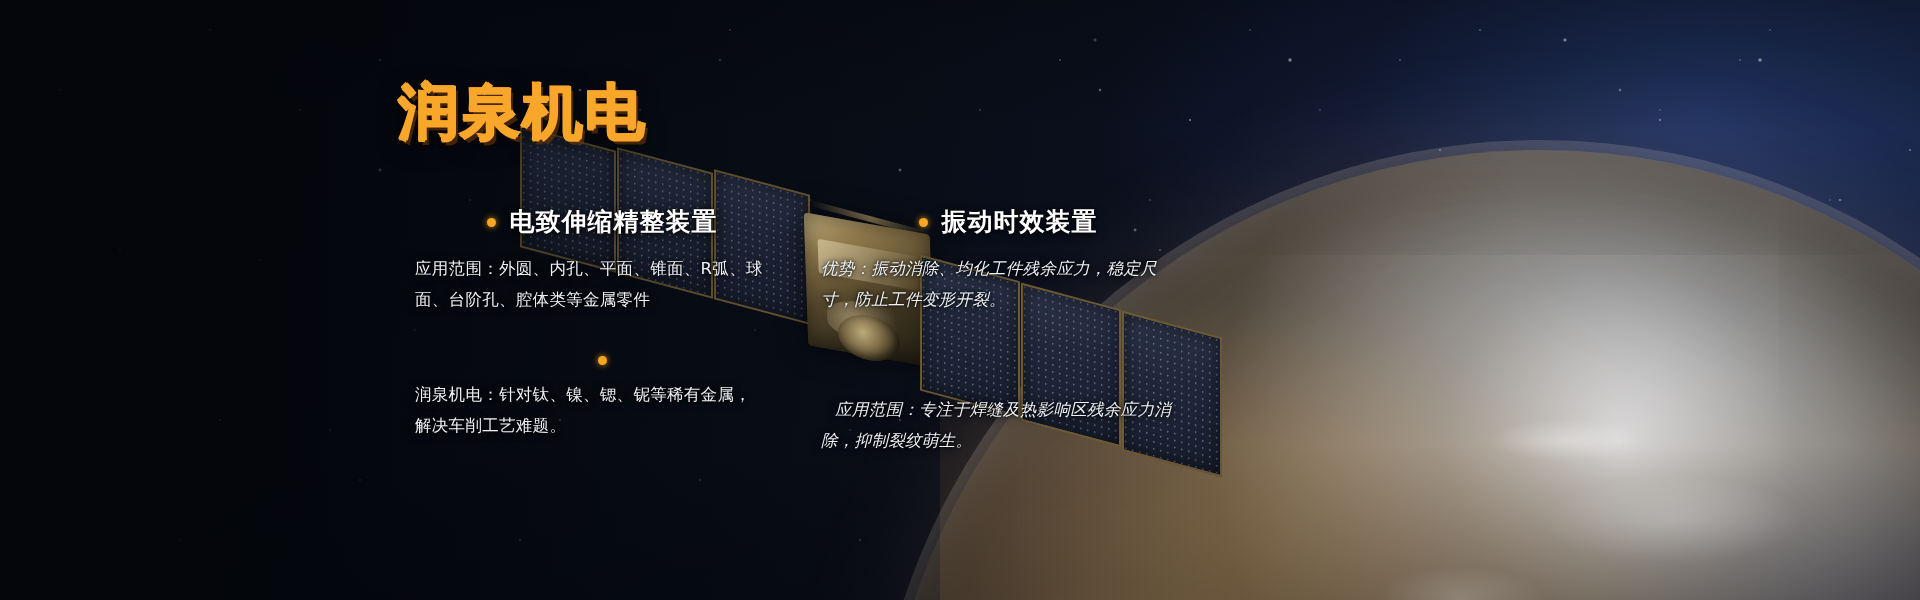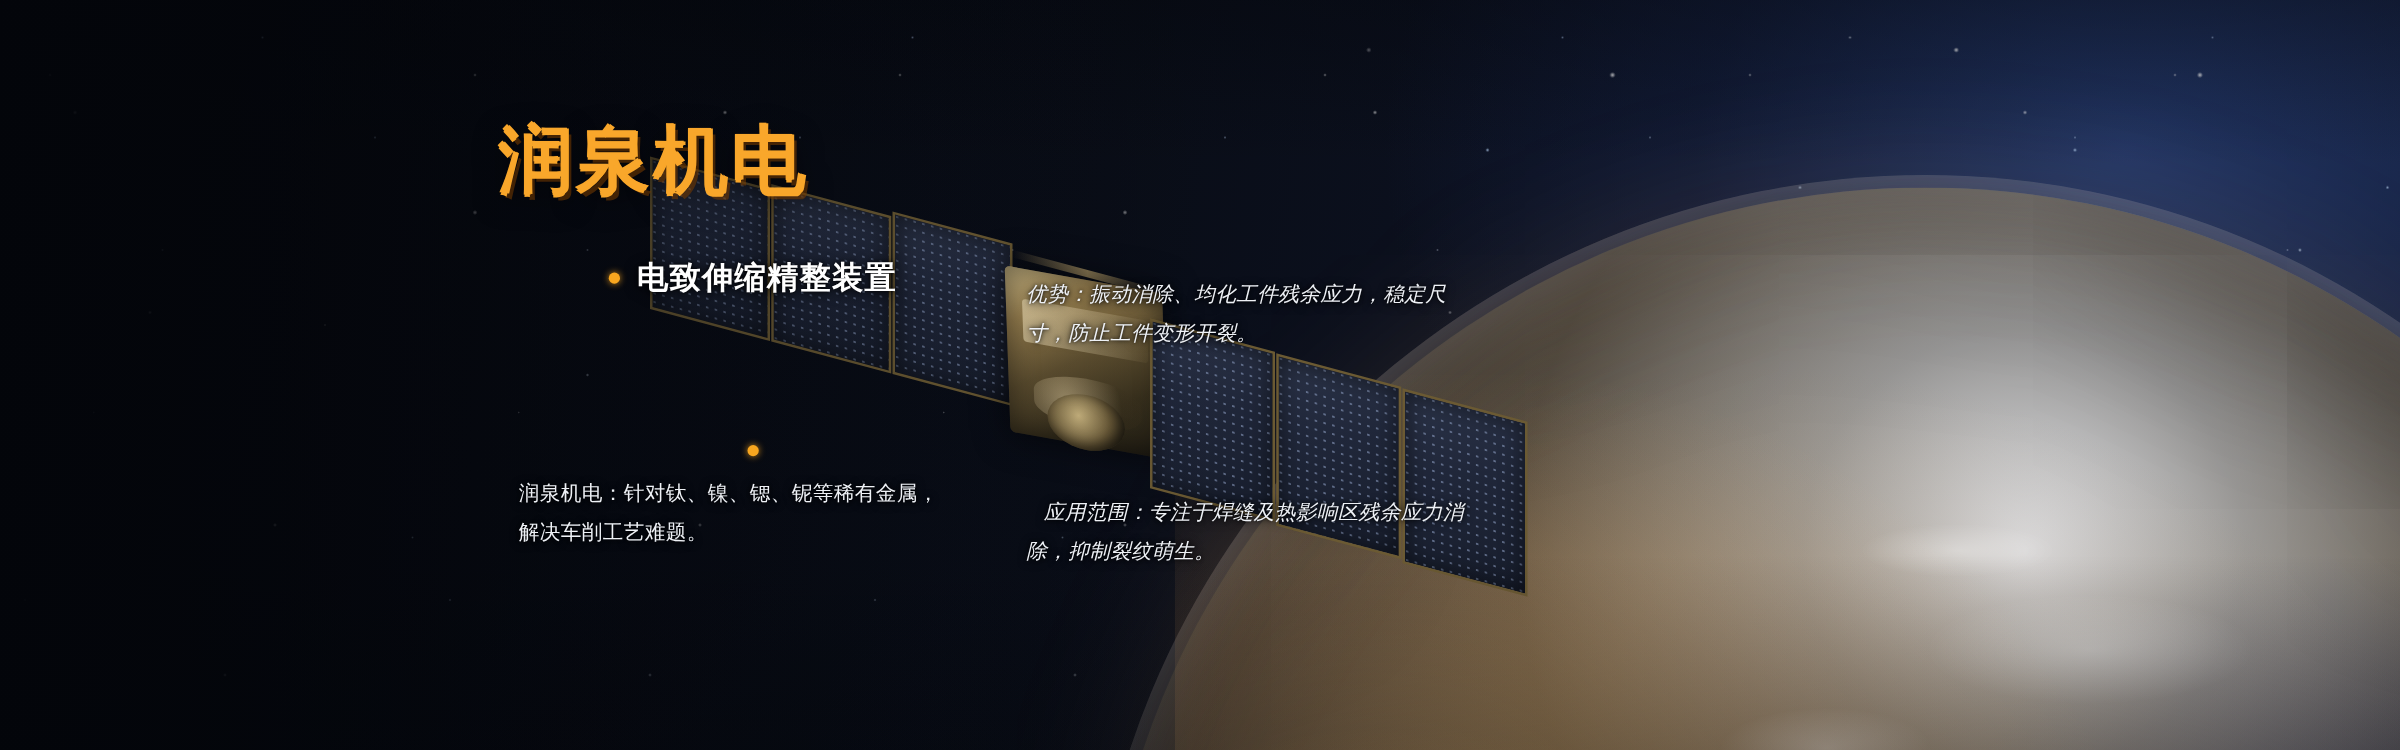--- a/index.html
+++ b/index.html
@@ -171,22 +171,22 @@
     position:absolute; inset:0; pointer-events:none;
     background:
       linear-gradient(to right, rgba(3,5,10,0.96) 0px, rgba(3,5,10,0.80) 180px, rgba(3,5,10,0.38) 460px, rgba(3,5,10,0.10) 760px, rgba(3,5,10,0) 1000px),
       linear-gradient(to bottom, rgba(3,5,10,0.35) 0%, rgba(3,5,10,0) 22%, rgba(3,5,10,0) 74%, rgba(3,5,10,0.30) 100%);
   }
 
   
   .content{ position:absolute; left:0; top:0; width:1920px; height:600px; }
 
   .brand{
-    position:absolute; left:398px; top:88px;
-    font-size:60px; font-weight:normal; letter-spacing:2px;
+    position:absolute; left:398px; top:72px;
+    font-size:60px; font-weight:bold; letter-spacing:2px;
     color:#f9a72b;
     text-shadow:
       0 0 1px #f9a72b,
       2px 0 0 #f9a72b,
       0 2px 0 #f9a72b,
       4px 5px 0 rgba(120,60,0,.55),
       0 6px 22px rgba(0,0,0,.85);
     -webkit-text-stroke:1px #f9a72b;
     white-space:nowrap;
   }
@@ -263,23 +263,28 @@
 
     <div class="brand">润泉机电</div>
 
     <div class="grid">
 
       <div class="feature col-a row-1">
         <div class="f-head">
           <span class="dot"></span>
           <span class="f-title">电致伸缩精整装置</span>
         </div>
+        <div class="f-desc">应用范围：外圆、内孔、平面、锥面、R弧、球面、台阶孔、腔体类等金属零件</div>
       </div>
 
       <div class="feature col-b row-1">
+        <div class="f-head">
+          <span class="dot"></span>
+          <span class="f-title">振动时效装置</span>
+        </div>
         <div class="f-desc">优势：振动消除、均化工件残余应力，稳定尺寸，防止工件变形开裂。</div>
       </div>
 
       <div class="feature col-a row-2">
         <div class="f-head">
           <span class="dot"></span>
         </div>
         <div class="f-desc">润泉机电：针对钛、镍、锶、铌等稀有金属，解决车削工艺难题。</div>
       </div>
 

